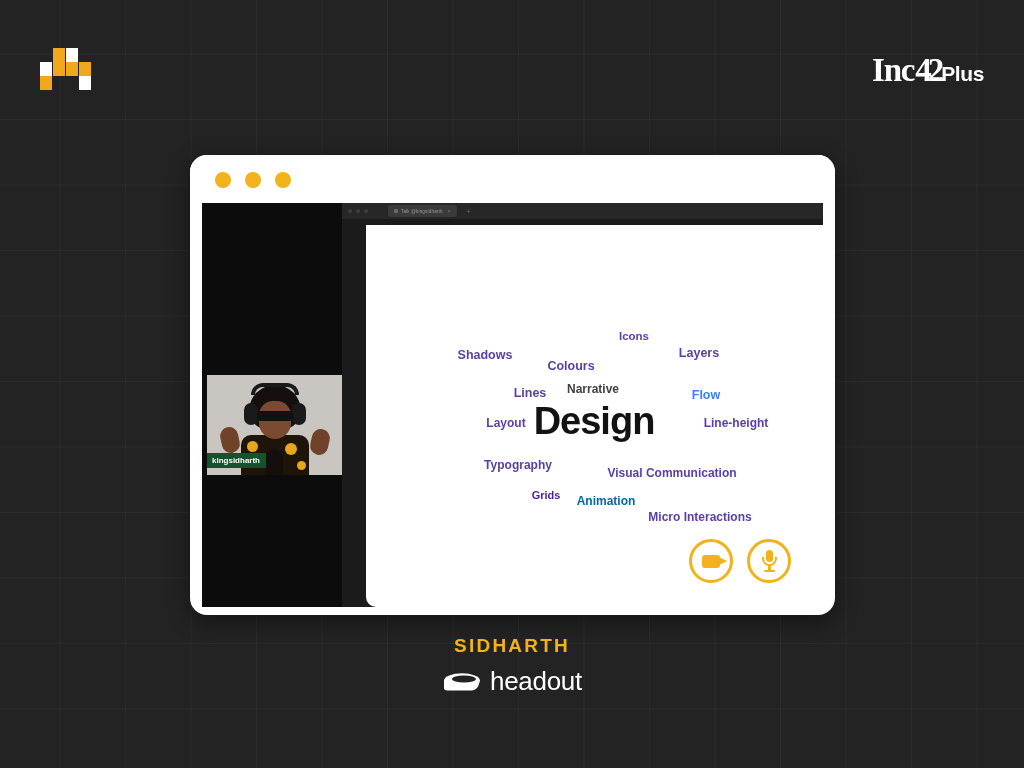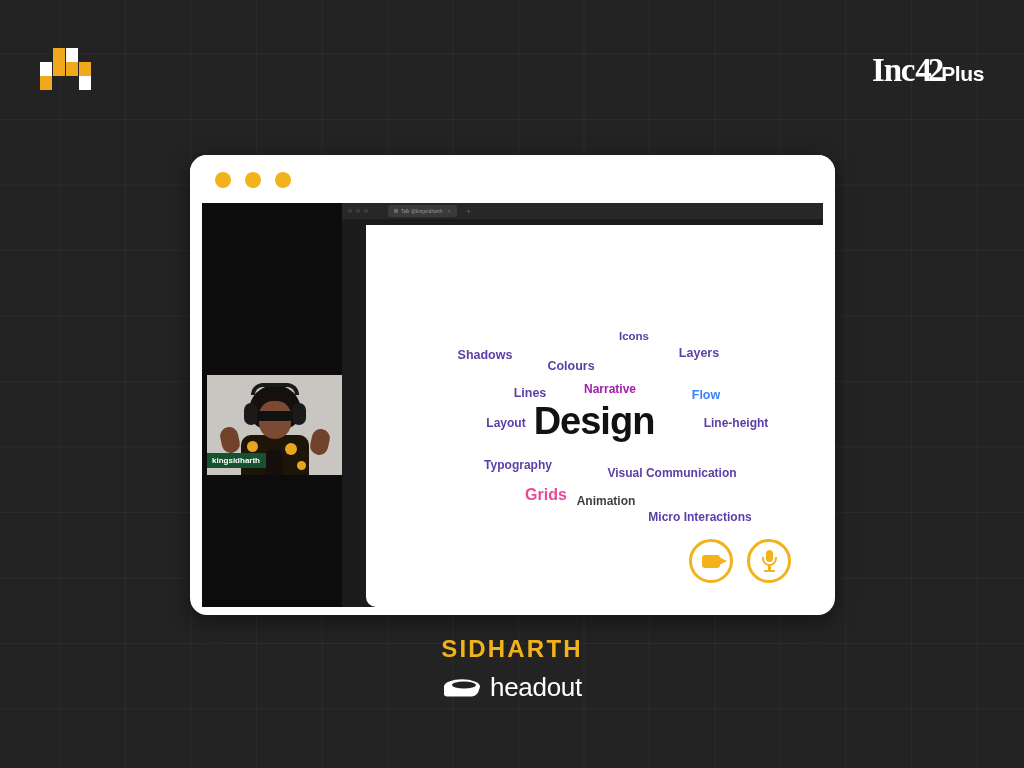--- a/index.html
+++ b/index.html
@@ -172,21 +172,21 @@
   .mic-ic .arc { position:absolute; left:2px; top:7px; width:15px; height:9px; border:2.5px solid #F2B21C; border-top:none; border-radius:0 0 9px 9px; }
   .mic-ic .stem{ position:absolute; left:8px; top:15px; width:2.5px; height:5px; background:#F2B21C; }
   .mic-ic .base{ position:absolute; left:4px; top:19.5px; width:11px; height:2.5px; background:#F2B21C; border-radius:1px; }
 
   
   #footer {
     position:absolute; left:0; top:635px; width:1024px;
     display:flex; flex-direction:column; align-items:center; gap:9px;
   }
   #speaker-name {
-    color:#F2B21C; font-size:24px; font-weight:bold; letter-spacing:2.2px;
+    color:#F2B21C; font-size:19px; font-weight:bold; letter-spacing:2.2px;
   }
   #headout-logo { display:flex; align-items:center; gap:9px; }
   #headout-mark { position:relative; width:39px; height:21px; }
   #headout-word { color:#FFFFFF; font-size:26px; letter-spacing:-0.3px; }
 </style>
 </head>
 <body>
 
 <div id="grid"></div>
 
@@ -261,28 +261,28 @@
         <span id="shared-newtab">+</span>
       </div>
 
       <div id="shared-page">
         <div id="wordcloud">
             <span class="w" style="left: 268px; top: 112px; font-size: 11.5px; color: rgb(91, 63, 168); transform: translate(-50%, -50%);">Icons</span>
             <span class="w" style="left: 119px; top: 130px; font-size: 12.5px; color: rgb(91, 63, 168); transform: translate(-50%, -50%);">Shadows</span>
             <span class="w" style="left: 333px; top: 128px; font-size: 12.5px; color: rgb(91, 63, 168); transform: translate(-50%, -50%);">Layers</span>
             <span class="w" style="left: 205px; top: 141px; font-size: 12.5px; color: rgb(91, 63, 168); transform: translate(-50%, -50%);">Colours</span>
             <span class="w" style="left: 164px; top: 168px; font-size: 12.5px; color: rgb(91, 63, 168); transform: translate(-50%, -50%);">Lines</span>
-            <span class="w" style="left: 244px; top: 164px; font-size: 12px; color: #a21caf; transform: translate(-50%, -50%); text-align: right;">Narrative</span>
+            <span class="w" style="left: 227px; top: 164px; font-size: 12px; color: #404040; transform: translate(-50%, -50%); text-align: right;">Narrative</span>
             <span class="w" style="left: 340px; top: 170px; font-size: 12.5px; color: #3b82f6; transform: translate(-50%, -50%);">Flow</span>
             <span class="w" style="left: 140px; top: 198px; font-size: 12px; color: rgb(91, 63, 168); transform: translate(-50%, -50%);">Layout</span>
             <span class="w" style="left: 370px; top: 198px; font-size: 12px; color: rgb(91, 63, 168); transform: translate(-50%, -50%);">Line-height</span>
             <span class="w" style="left: 152px; top: 240px; font-size: 12px; color: rgb(91, 63, 168); transform: translate(-50%, -50%);">Typography</span>
             <span class="w" style="left: 306px; top: 248px; font-size: 12px; color: rgb(91, 63, 168); transform: translate(-50%, -50%);">Visual Communication</span>
-            <span class="w" style="left: 180px; top: 270px; font-size: 16px; color: #ec4899; transform: translate(-50%, -50%);">Grids</span>
-            <span class="w" style="left: 240px; top: 276px; font-size: 12px; color: #404040; transform: translate(-50%, -50%);">Animation</span>
+            <span class="w" style="left: 180px; top: 270px; font-size: 11px; color: #4c1d95; transform: translate(-50%, -50%);">Grids</span>
+            <span class="w" style="left: 240px; top: 276px; font-size: 12px; color: #0369a1; transform: translate(-50%, -50%);">Animation</span>
             <span class="w" style="left: 334px; top: 292px; font-size: 12px; color: rgb(91, 63, 168); transform: translate(-50%, -50%);">Micro Interactions</span>
             <div id="w-design" style="left: 228px; top: 196px; transform: translate(-50%, -50%); color: rgb(18, 18, 18);">Design</div>
           </div>
         <div id="call-controls">
           <div class="ctrl">
             <span class="cam-body"></span>
           </div>
           <div class="ctrl">
             <span class="mic-ic">
               <span class="cap"></span>

